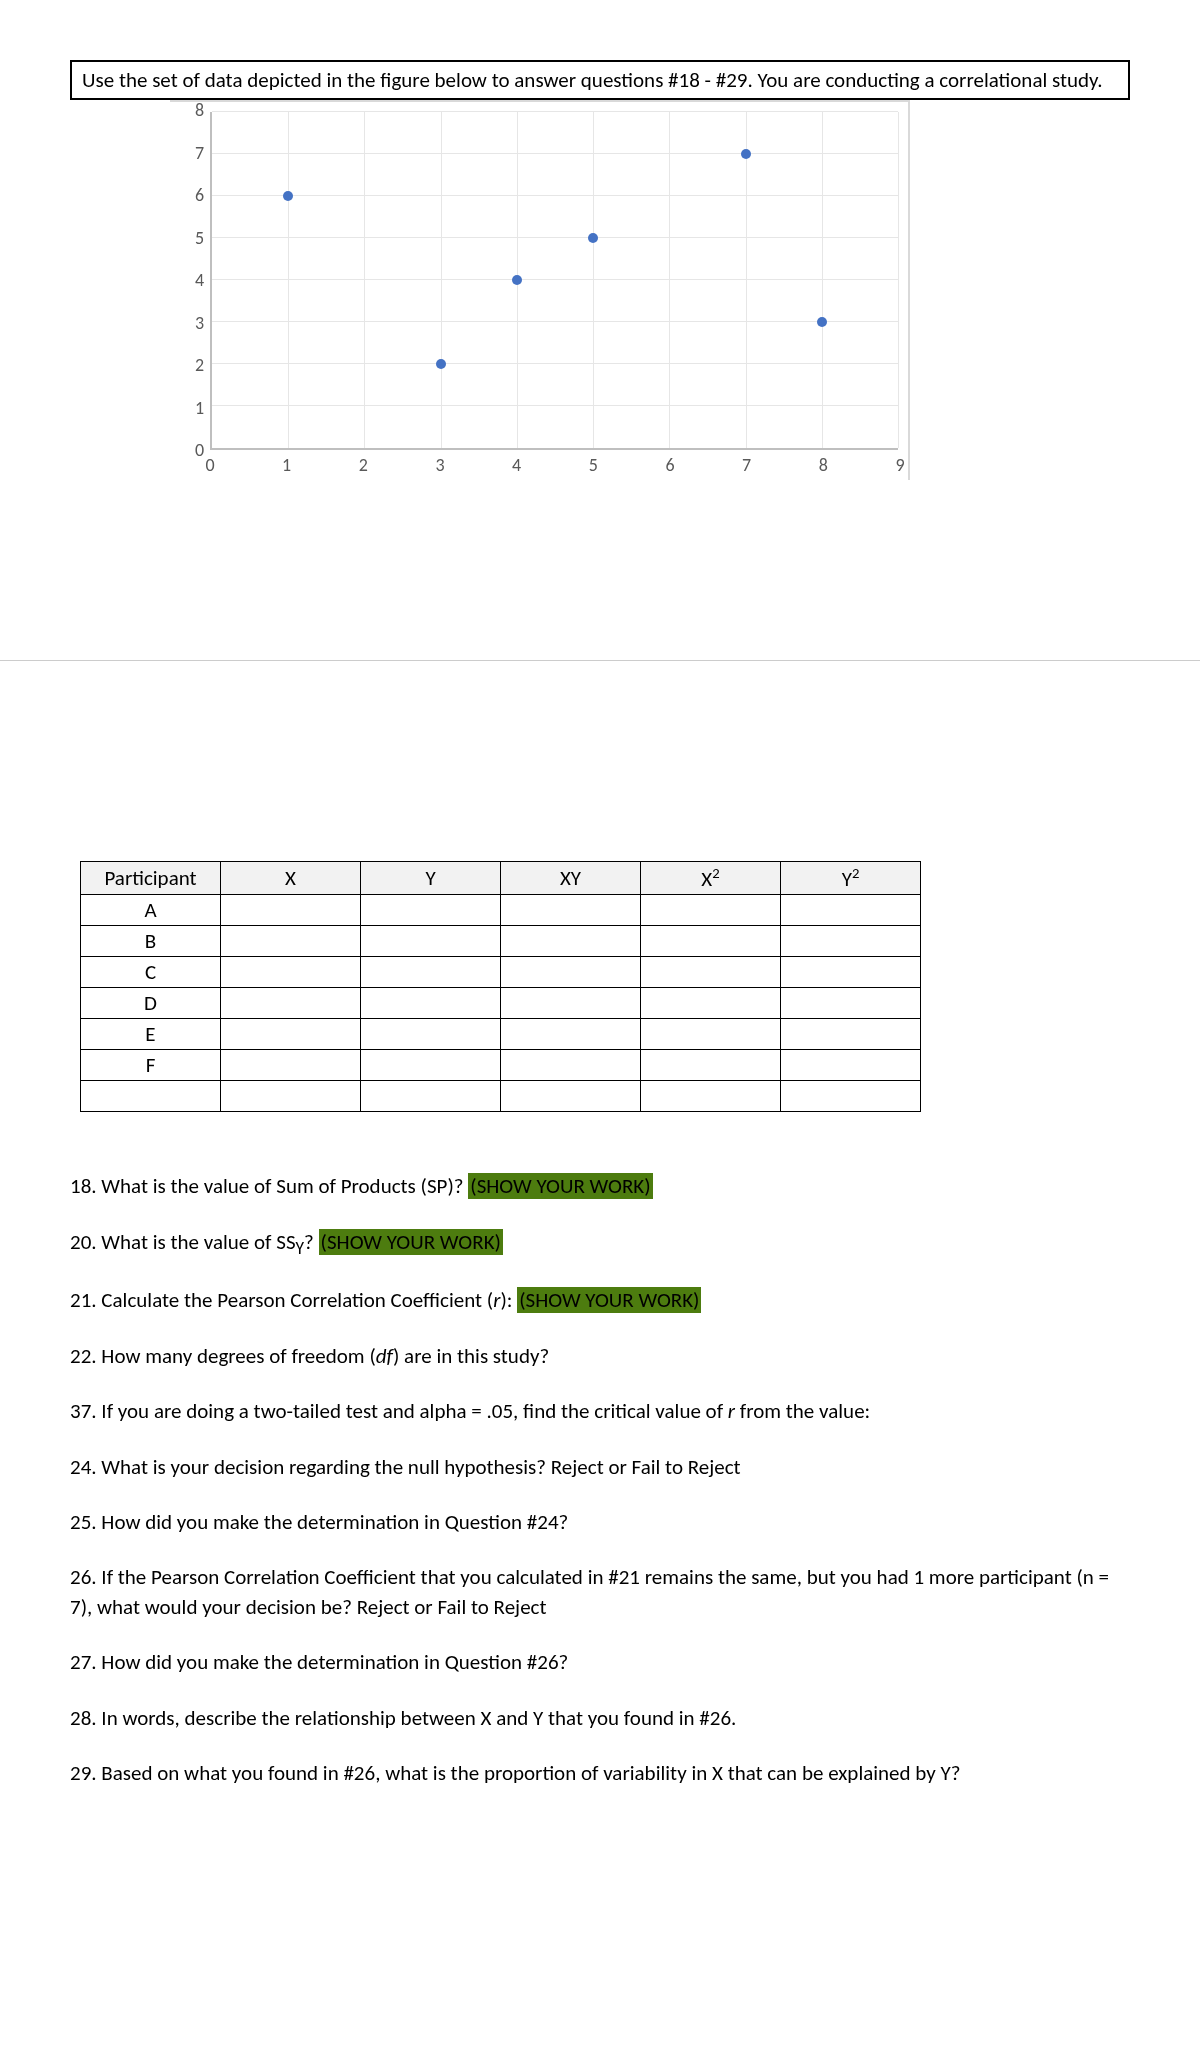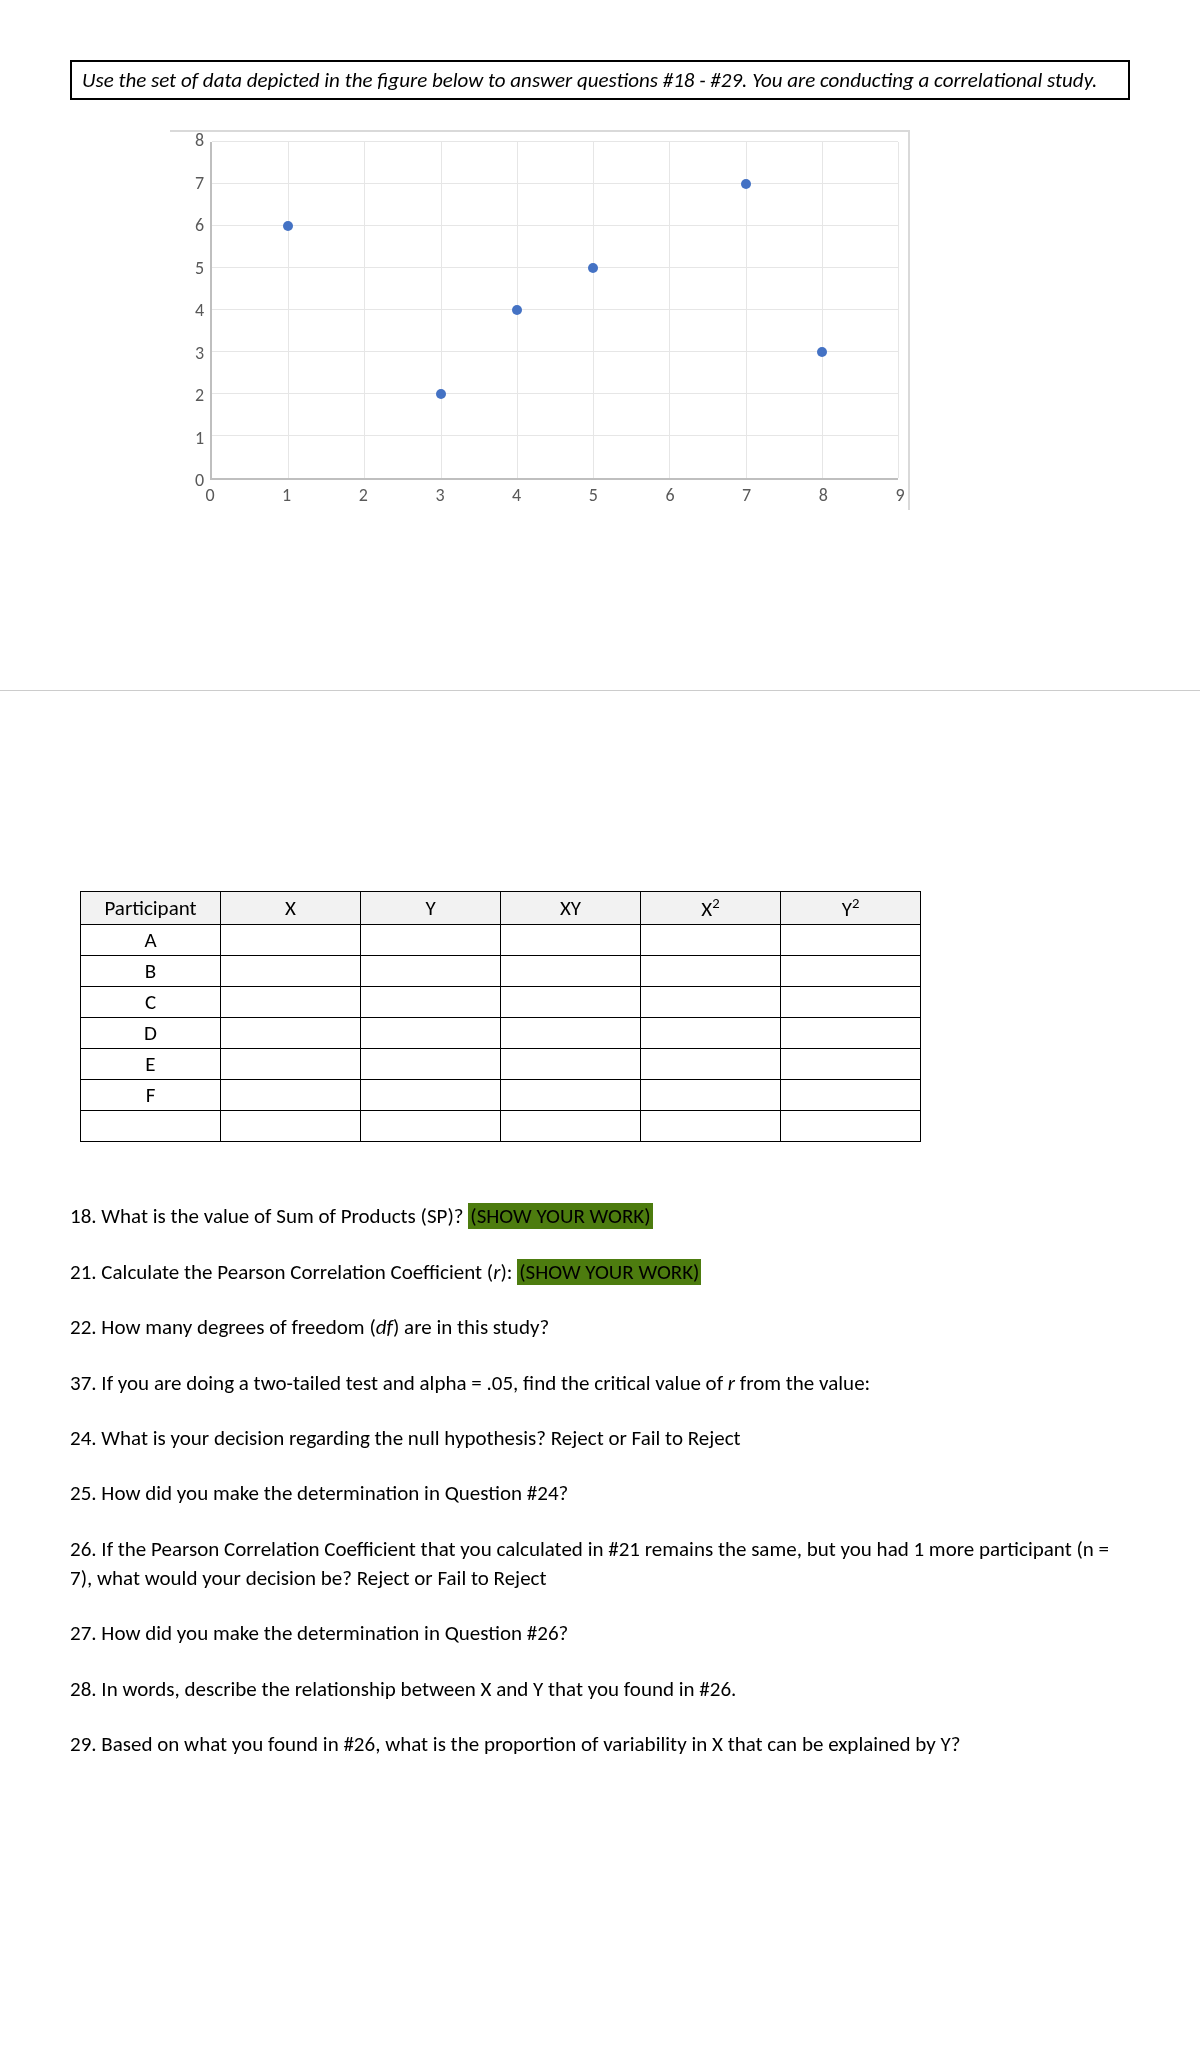--- a/index.html
+++ b/index.html
@@ -9,23 +9,21 @@
     background: #fff;
     font-family: Calibri, Arial, sans-serif;
     font-size: 21px;
     color: #000;
     width: 1200px;
   }
   .page { padding: 60px 70px 40px 70px; }
   .instruction-box {
     border: 2px solid #000;
     padding: 4px 10px;
-    margin-bottom: 30px;
     line-height: 1.35;
-    font-style: italic;
   }
   .chart-wrap { margin-left: 100px; margin-bottom: 30px; }
   .chart {
     position: relative;
     width: 740px;
     height: 380px;
     border-top: 2px solid #d9d9d9;
     border-right: 2px solid #d9d9d9;
   }
   .plot-area {
@@ -229,20 +227,21 @@
           <td>&nbsp;</td>
           <td>&nbsp;</td>
           <td>&nbsp;</td>
           <td>&nbsp;</td>
         </tr>
       </tbody>
   </table>
 
   <div class="questions">
     <p><span>18. What is the value of Sum of Products (SP)? </span><span class="hl">(SHOW YOUR WORK)</span></p>
+    <p><span>20. What is the value of SS</span><sub>Y</sub><span>? </span><span class="hl">(SHOW YOUR WORK)</span></p>
     <p><span>21. Calculate the Pearson Correlation Coefficient (</span><span class="ital">r</span><span>): </span><span class="hl">(SHOW YOUR WORK)</span></p>
     <p><span>22. How many degrees of freedom (</span><span class="ital">df</span><span>) are in this study?</span></p>
     <p><span>37. If you are doing a two-tailed test and alpha = .05, find the critical value of </span><span class="ital">r</span><span> from the value:</span></p>
     <p>24. What is your decision regarding the null hypothesis? Reject or Fail to Reject</p>
     <p>25. How did you make the determination in Question #24?</p>
     <p>26. If the Pearson Correlation Coefficient that you calculated in #21 remains the same, but you had 1 more participant (n = 7), what would your decision be? Reject or Fail to Reject</p>
     <p>27. How did you make the determination in Question #26?</p>
     <p>28. In words, describe the relationship between X and Y that you found in #26.</p>
     <p>29. Based on what you found in #26, what is the proportion of variability in X that can be explained by Y?</p>
   </div>

